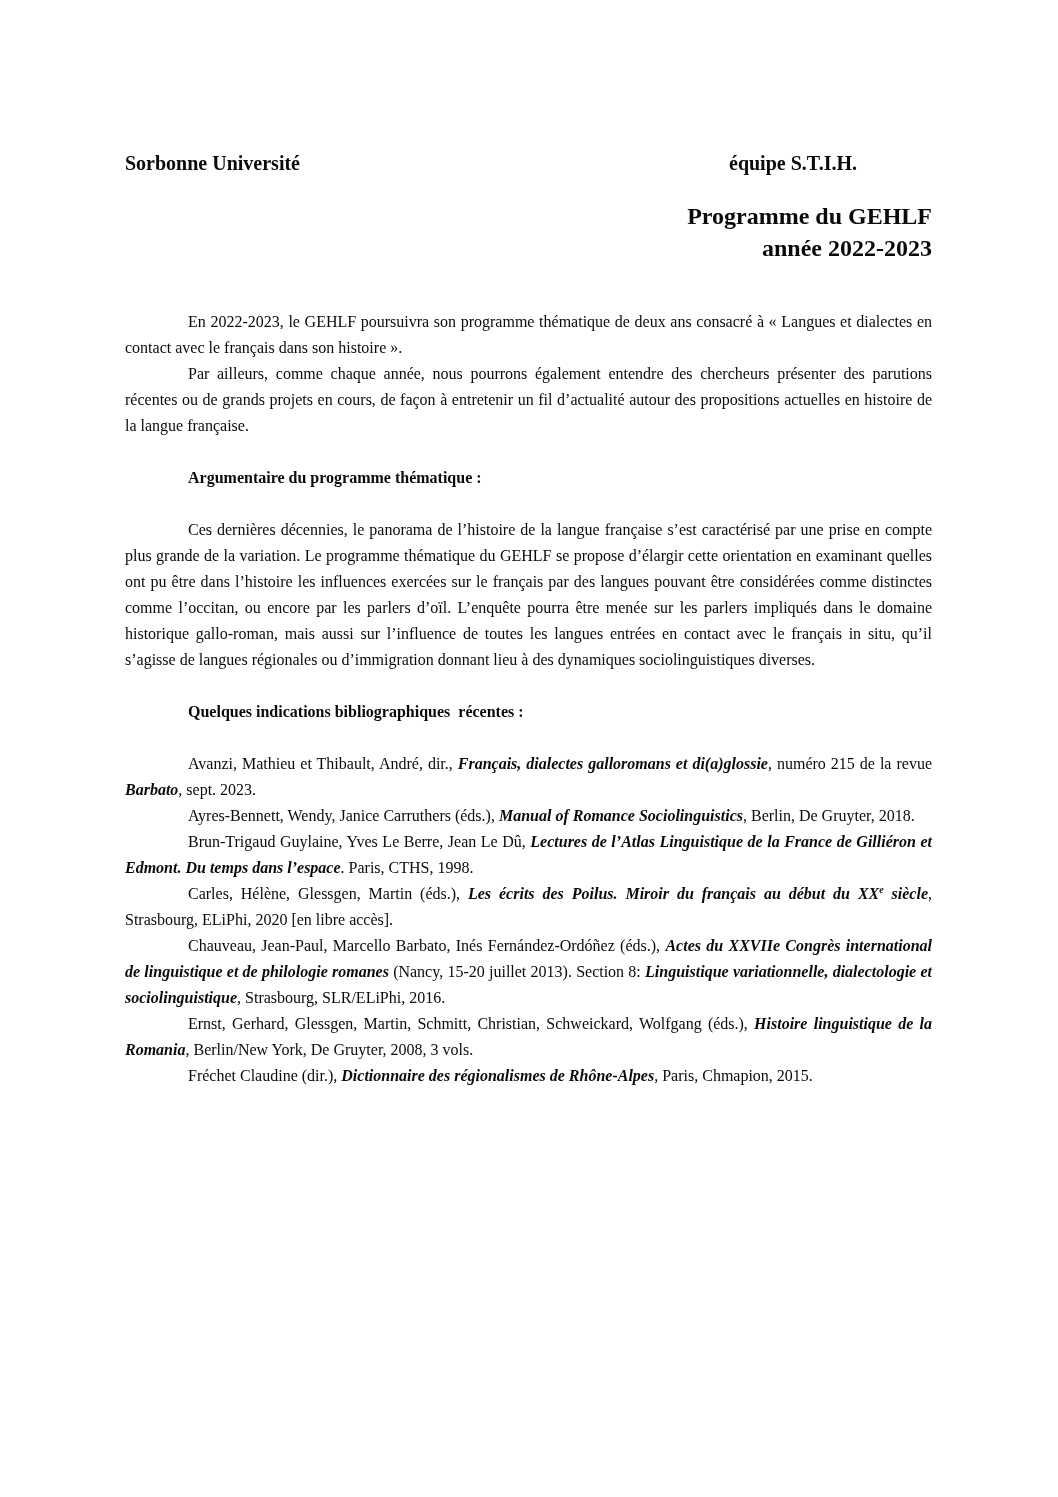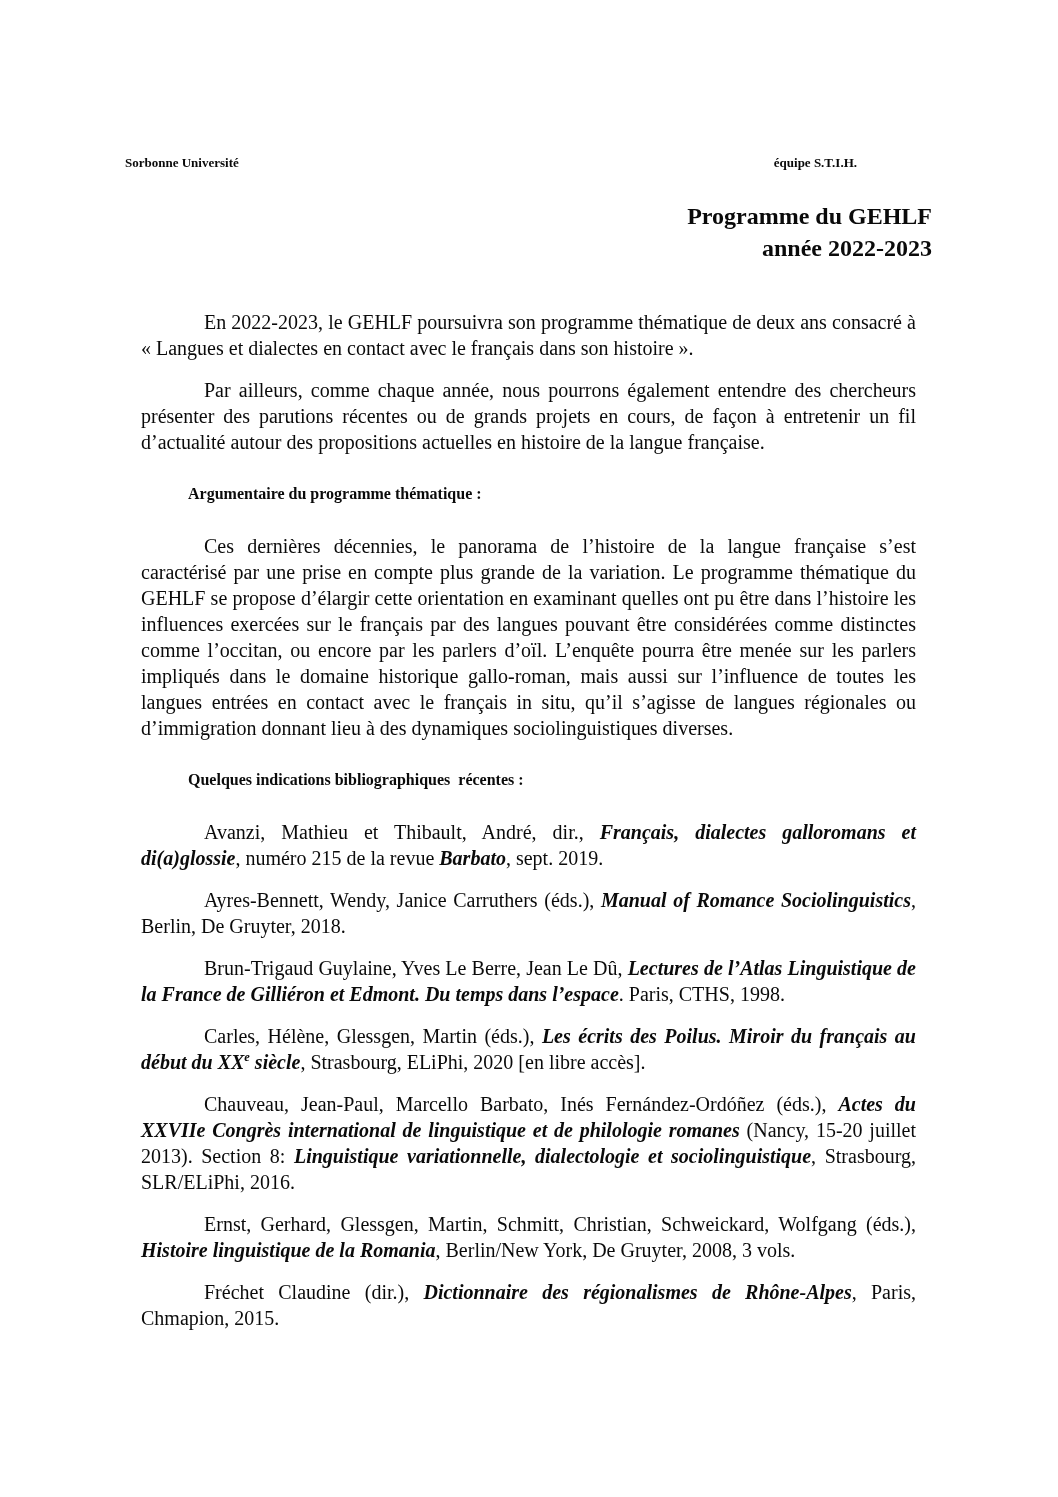--- a/index.html
+++ b/index.html
@@ -15,36 +15,36 @@
     color: #0a0a0a;
     font-family: "Liberation Serif", "DejaVu Serif", serif;
     box-sizing: border-box;
     padding: 150px 126px 0 125px;
     overflow: hidden;
   }
   .doc-header {
     display: flex;
     justify-content: space-between;
     font-weight: bold;
-    font-size: 13px;
+    font-size: 20px;
     line-height: 26px;
   }
   .doc-header .right {
     margin-right: 75px;
   }
   .doc-title {
     text-align: right;
     font-weight: bold;
     font-size: 24px;
     line-height: 32px;
     margin-top: 24px;
   }
   .para {
-    margin: 16px;
-    font-size: 20px;
+    margin: 0;
+    font-size: 16px;
     line-height: 26px;
     text-align: justify;
     text-indent: 63px;
   }
   .first-para {
     margin-top: 45px;
   }
   .heading {
     margin: 26px 0 26px 0;
     font-size: 16px;
@@ -85,21 +85,21 @@
   </div>
 
   <p class="para first-para">En 2022-2023, le GEHLF poursuivra son programme thématique de deux ans consacré à « Langues et dialectes en contact avec le français dans son histoire ».</p>
   <p class="para">Par ailleurs, comme chaque année, nous pourrons également entendre des chercheurs présenter des parutions récentes ou de grands projets en cours, de façon à entretenir un fil d’actualité autour des propositions actuelles en histoire de la langue française.</p>
 
   <h3 class="heading">Argumentaire du programme thématique :</h3>
   <p class="para">Ces dernières décennies, le panorama de l’histoire de la langue française s’est caractérisé par une prise en compte plus grande de la variation. Le programme thématique du GEHLF se propose d’élargir cette orientation en examinant quelles ont pu être dans l’histoire les influences exercées sur le français par des langues pouvant être considérées comme distinctes comme l’occitan, ou encore par les parlers d’oïl. L’enquête pourra être menée sur les parlers impliqués dans le domaine historique gallo-roman, mais aussi sur l’influence de toutes les langues entrées en contact avec le français in situ, qu’il s’agisse de langues régionales ou d’immigration donnant lieu à des dynamiques sociolinguistiques diverses.</p>
 
   <h3 class="heading">Quelques indications bibliographiques  récentes :</h3>
   <div>
-      <p class="para"><span class="seg-normal">Avanzi, Mathieu et Thibault, André, dir., </span><span class="seg-title">Français, dialectes galloromans et di(a)glossie</span><span class="seg-normal">, numéro 215 de la revue </span><span class="seg-title">Barbato</span><span class="seg-normal">, sept. 2019.</span></p>
+      <p class="para"><span class="seg-normal">Avanzi, Mathieu et Thibault, André, dir., </span><span class="seg-title">Français, dialectes galloromans et di(a)glossie</span><span class="seg-normal">, numéro 215 de la revue </span><span class="seg-title">Barbato</span><span class="seg-normal">, sept. 2023.</span></p>
       <p class="para"><span class="seg-normal">Ayres-Bennett, Wendy, Janice Carruthers (éds.), </span><span class="seg-title">Manual of Romance Sociolinguistics</span><span class="seg-normal">, Berlin, De Gruyter, 2018.</span></p>
       <p class="para"><span class="seg-normal">Brun-Trigaud Guylaine, Yves Le Berre, Jean Le Dû, </span><span class="seg-title">Lectures de l’Atlas Linguistique de la France de Gilliéron et Edmont. Du temps dans l’espace</span><span class="seg-normal">. Paris, CTHS, 1998.</span></p>
       <p class="para"><span class="seg-normal">Carles, Hélène, Glessgen, Martin (éds.), </span><span class="seg-title">Les écrits des Poilus. Miroir du français au début du XX</span><span class="seg-title-sup">e</span><span class="seg-title"> siècle</span><span class="seg-normal">, Strasbourg, ELiPhi, 2020 [en libre accès].</span></p>
       <p class="para"><span class="seg-normal">Chauveau, Jean-Paul, Marcello Barbato, Inés Fernández-Ordóñez (éds.), </span><span class="seg-title">Actes du XXVIIe Congrès international de linguistique et de philologie romanes</span><span class="seg-normal"> (Nancy, 15-20 juillet 2013). Section 8: </span><span class="seg-title">Linguistique variationnelle, dialectologie et sociolinguistique</span><span class="seg-normal">, Strasbourg, SLR/ELiPhi, 2016.</span></p>
       <p class="para"><span class="seg-normal">Ernst, Gerhard, Glessgen, Martin, Schmitt, Christian, Schweickard, Wolfgang (éds.), </span><span class="seg-title">Histoire linguistique de la Romania</span><span class="seg-normal">, Berlin/New York, De Gruyter, 2008, 3 vols.</span></p>
       <p class="para"><span class="seg-normal">Fréchet Claudine (dir.), </span><span class="seg-title">Dictionnaire des régionalismes de Rhône-Alpes</span><span class="seg-normal">, Paris, Chmapion, 2015.</span></p>
     </div>
 
 </div>
 

